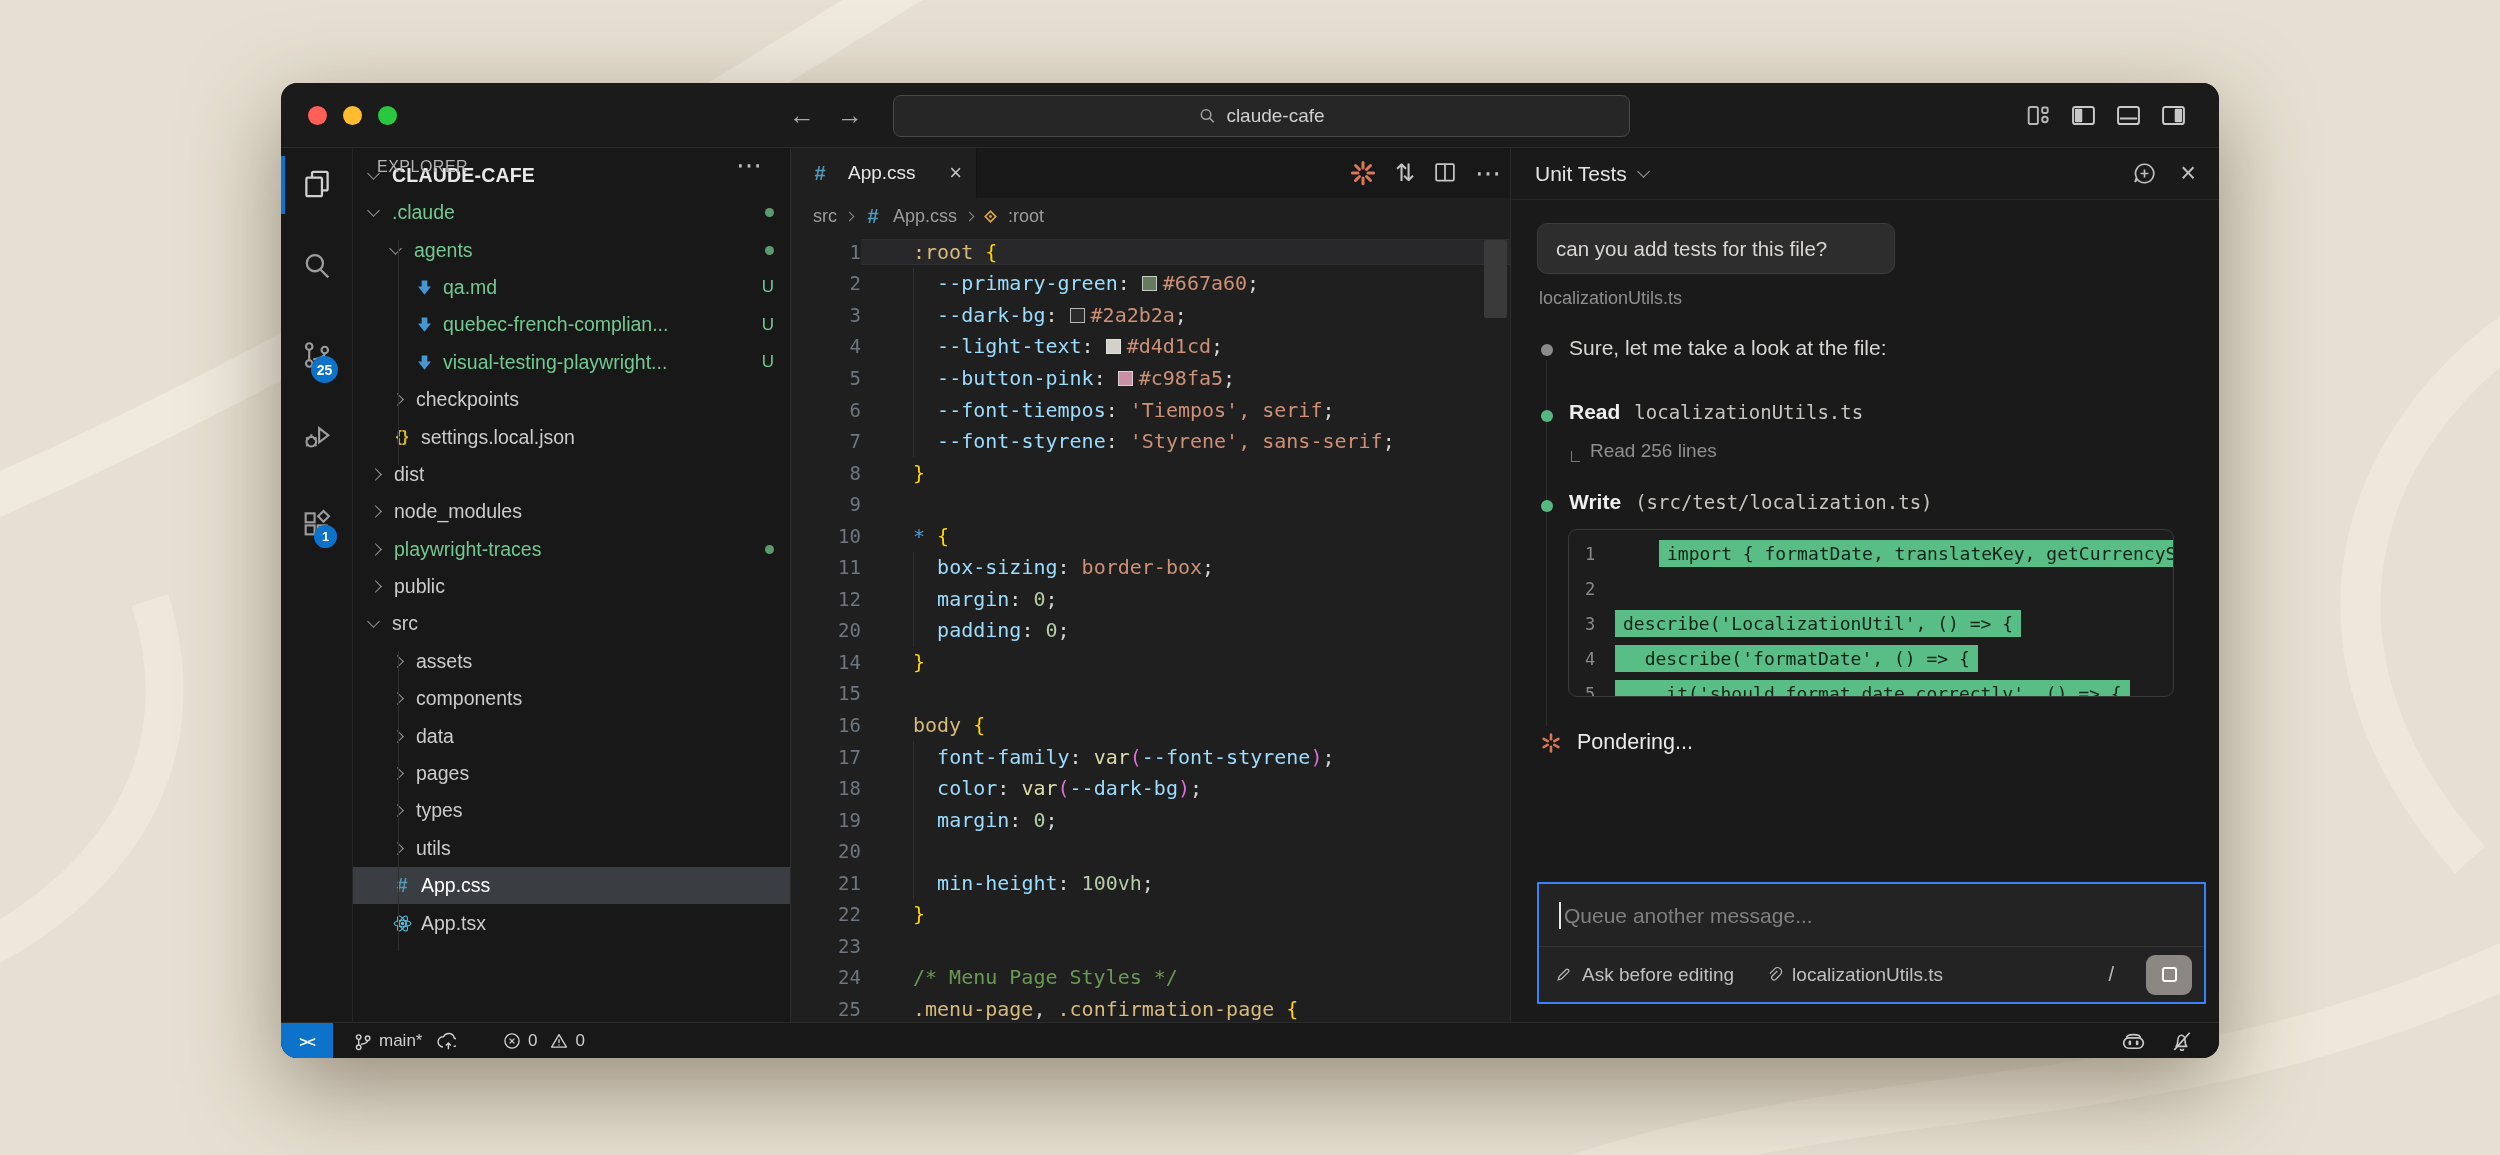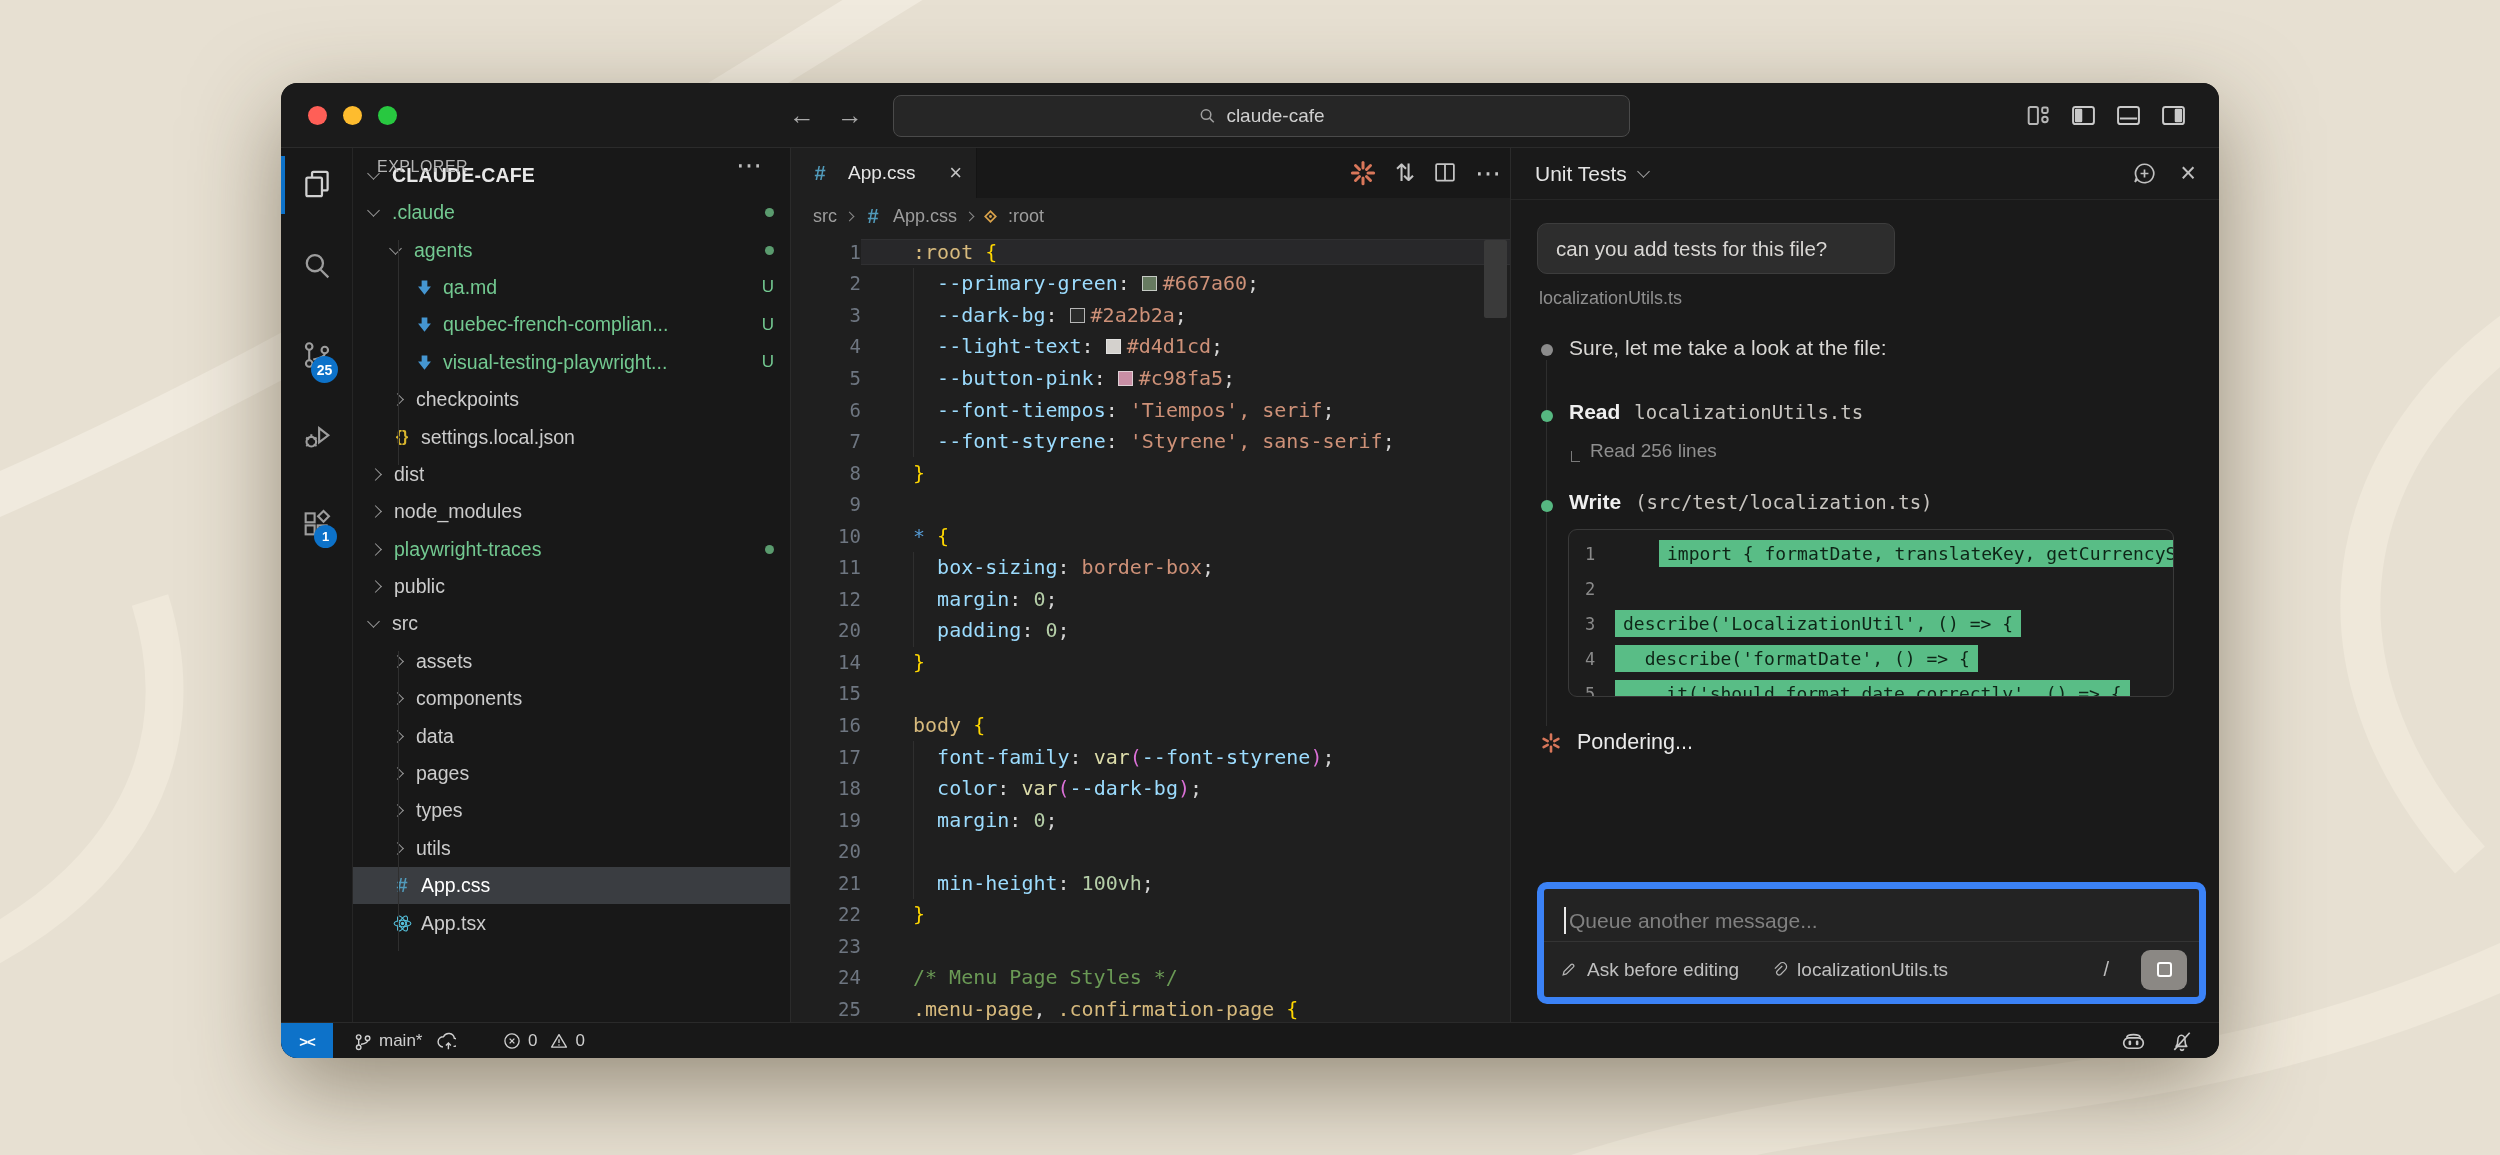--- a/index.html
+++ b/index.html
@@ -99,21 +99,21 @@
   .codeblock{position:absolute;left:57px;top:381px;width:606px;height:168px;background:#1d1d1d;
              border:1px solid #3a3a3a;border-radius:9px;overflow:hidden;padding-top:6px;
              font-family:"DejaVu Sans Mono",monospace;font-size:18px;}
   .qrow{height:35px;display:flex;align-items:center;}
   .qn{flex:0 0 46px;padding-left:16px;color:#8a8a8a;font-size:17px;}
   .qbar{display:inline-block;background:#59bd86;color:#0e2517;padding:3px 8px;white-space:pre;}
   .qbar.full{flex:1;margin-left:44px;}
   .pondering{position:absolute;left:28px;top:582px;display:flex;align-items:center;gap:14px;
              color:#eaeaea;font-size:21.5px;}
   .inputbox{position:absolute;left:26px;top:734px;width:669px;height:122px;background:#232323;
-            border:7px solid #3b82f6;border-radius:10px;}
+            border:2px solid #3b82f6;border-radius:1px;}
   .inputrow{position:absolute;left:20px;top:18px;display:flex;align-items:center;gap:3px;}
   .cursorbar{width:2px;height:27px;background:#e8e8e8;}
   .placeholder{color:#808080;font-size:21px;}
   .inputfooter{position:absolute;left:0;bottom:0;width:100%;height:56px;border-top:1px solid #343434;
                display:flex;align-items:center;padding:0 12px 0 16px;gap:10px;color:#c0c0c0;font-size:19px;}
   .footfile{display:flex;align-items:center;gap:8px;margin-left:22px;}
   .slashkey{margin-left:auto;color:#bdbdbd;font-size:20px;}
   .stopbtn{margin-left:22px;width:46px;height:40px;border-radius:9px;background:#8b8884;
            display:flex;align-items:center;justify-content:center;}
   .stopsq{width:15px;height:15px;border:2.5px solid #ffffff;border-radius:3px;}

